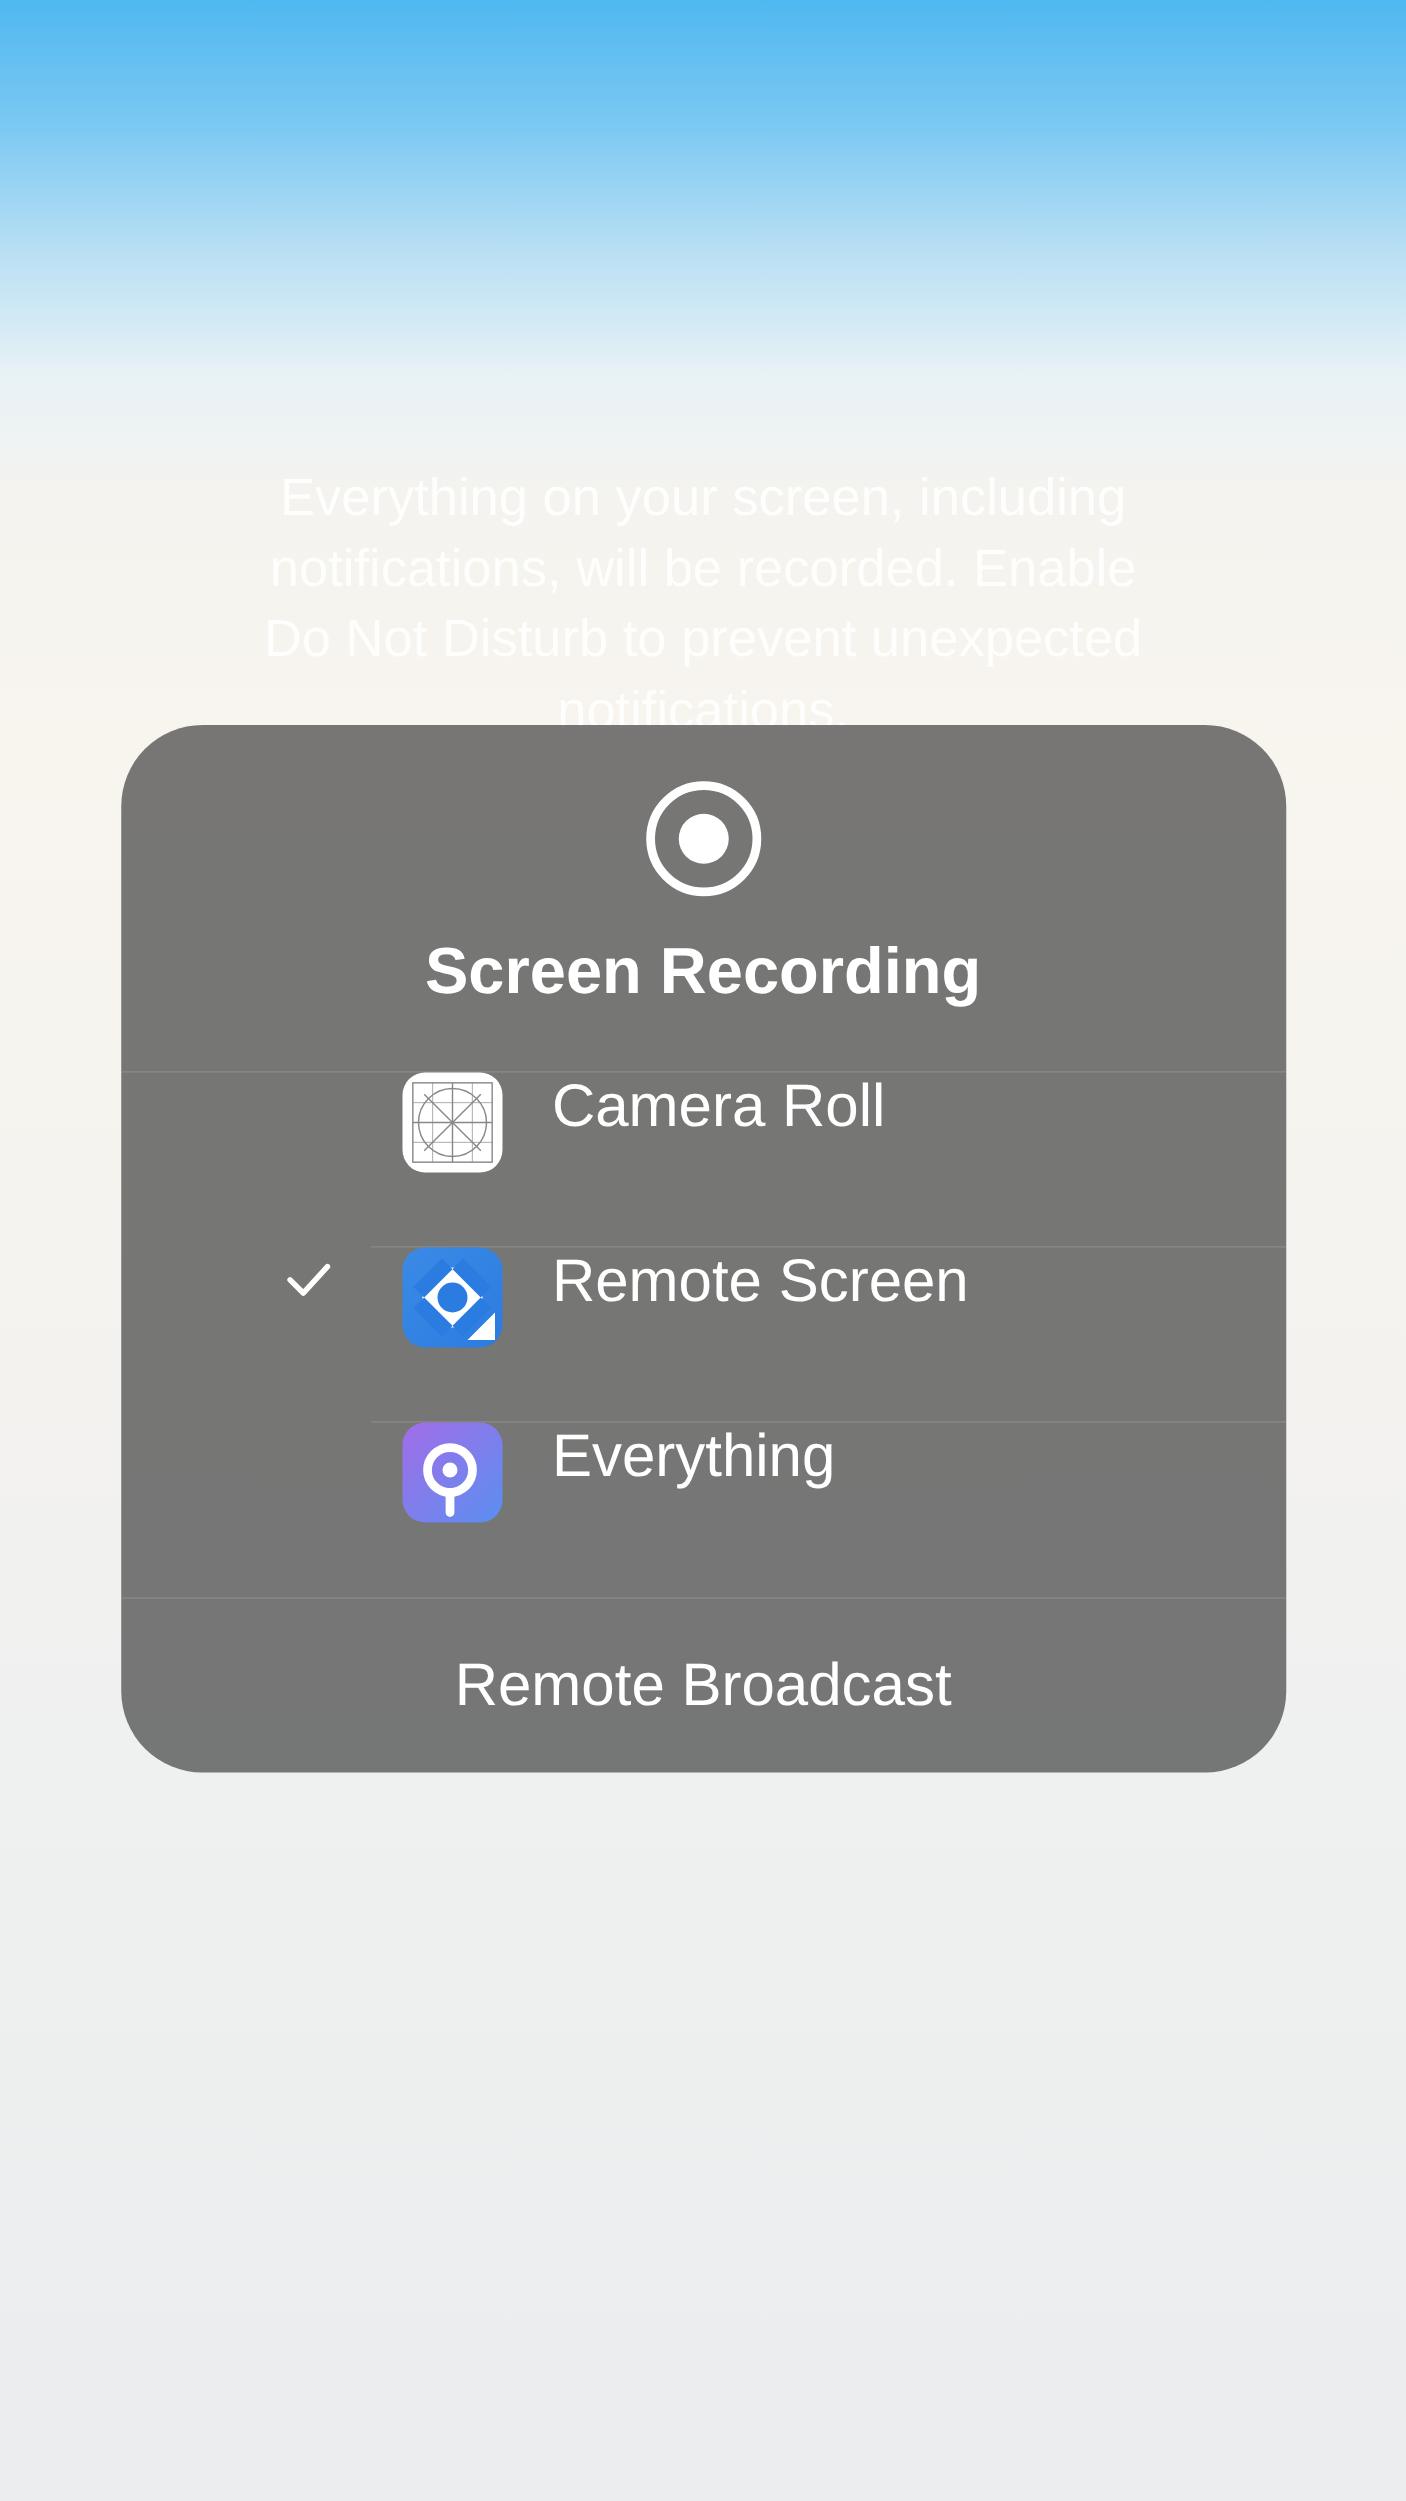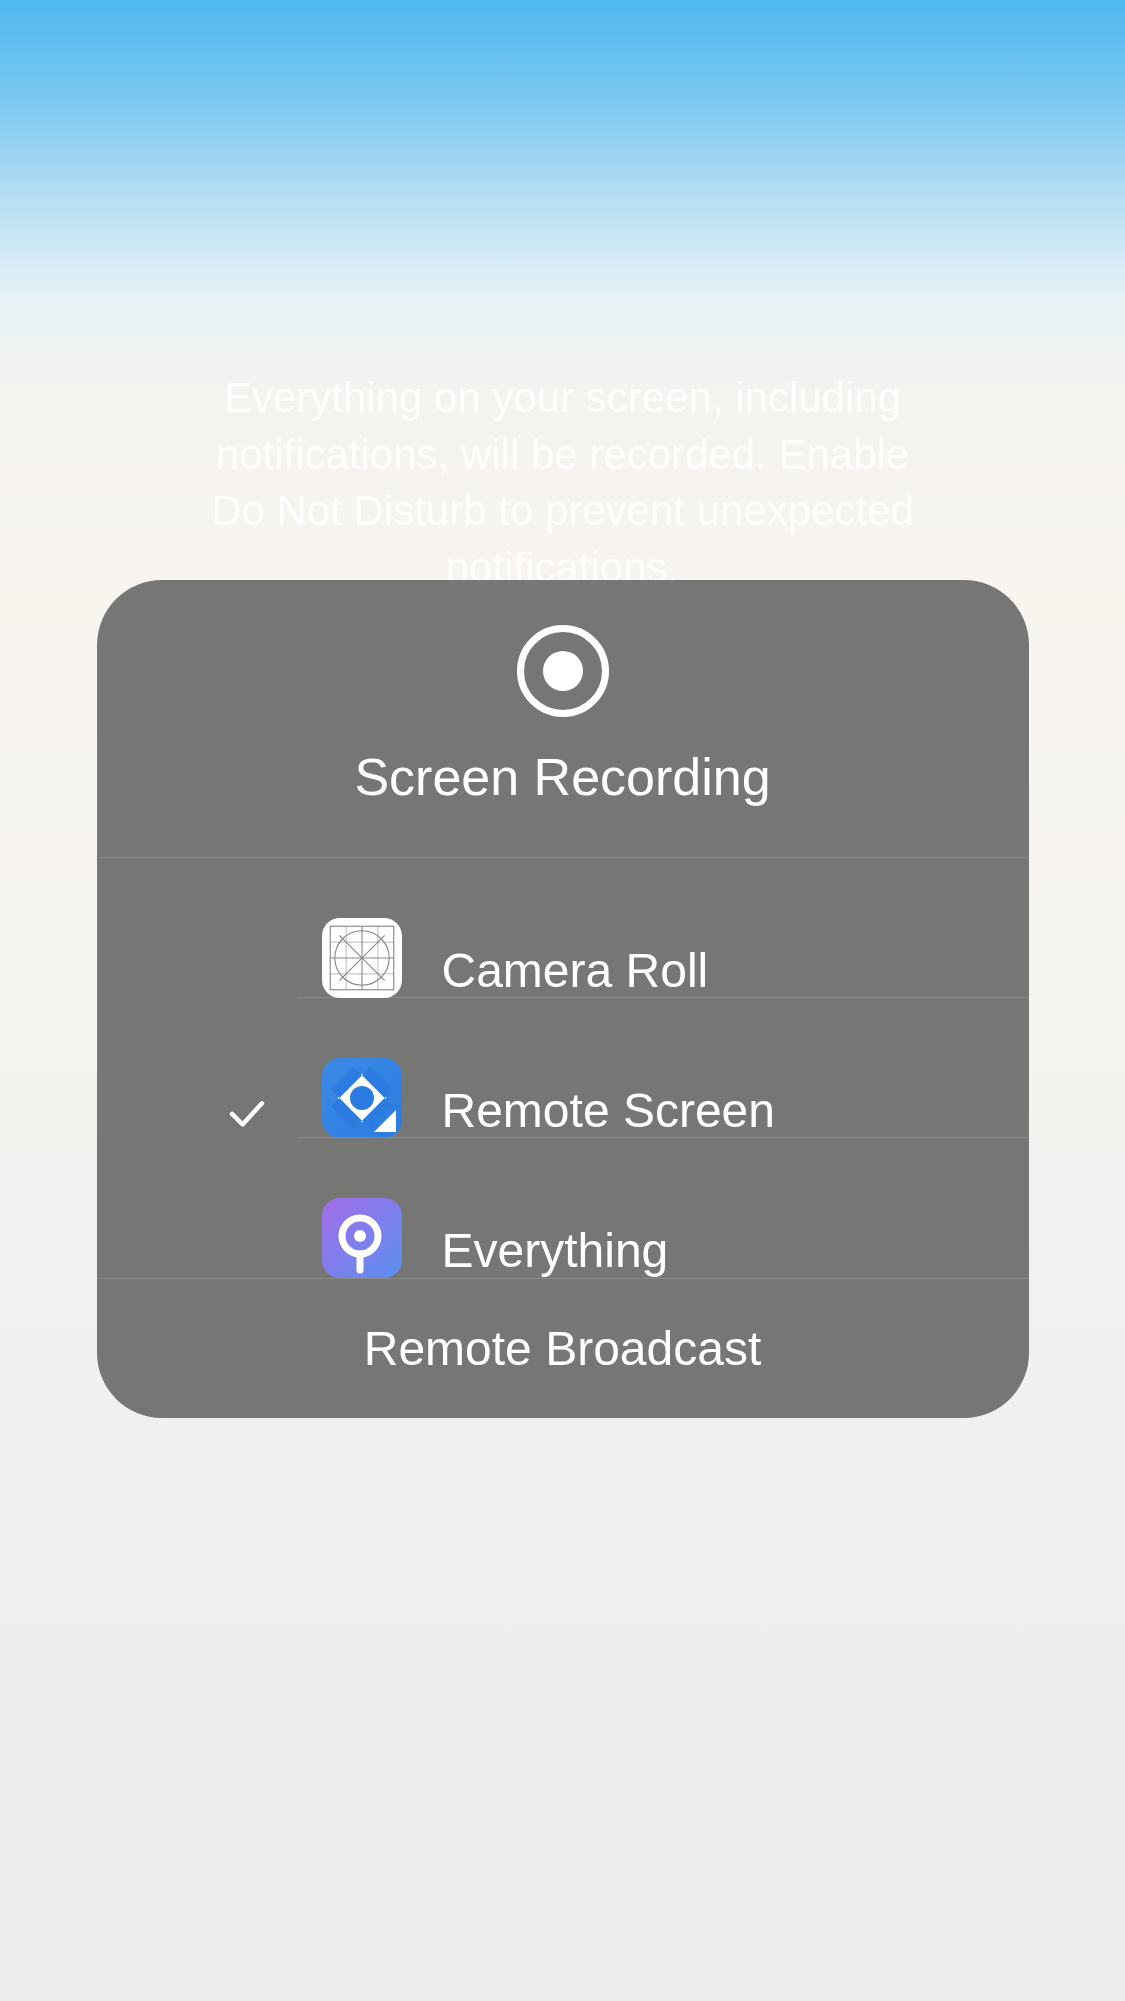--- a/index.html
+++ b/index.html
@@ -70,31 +70,31 @@
 
     .record-icon-inner {
       width: 40px;
       height: 40px;
       background: #fff;
       border-radius: 50%;
     }
 
     .modal-title {
       font-size: 52px;
-      font-weight: 400;
+      font-weight: 700;
       color: #fff;
     }
 
     .option-list {
       padding: 0 0 0 0;
     }
 
     .option-row {
       display: flex;
-      align-items: flex-end;
+      align-items: flex-start;
       height: 140px;
       padding-left: 115px;
       position: relative;
     }
 
     .option-divider {
       position: absolute;
       bottom: 0;
       left: 200px;
       right: 0;

